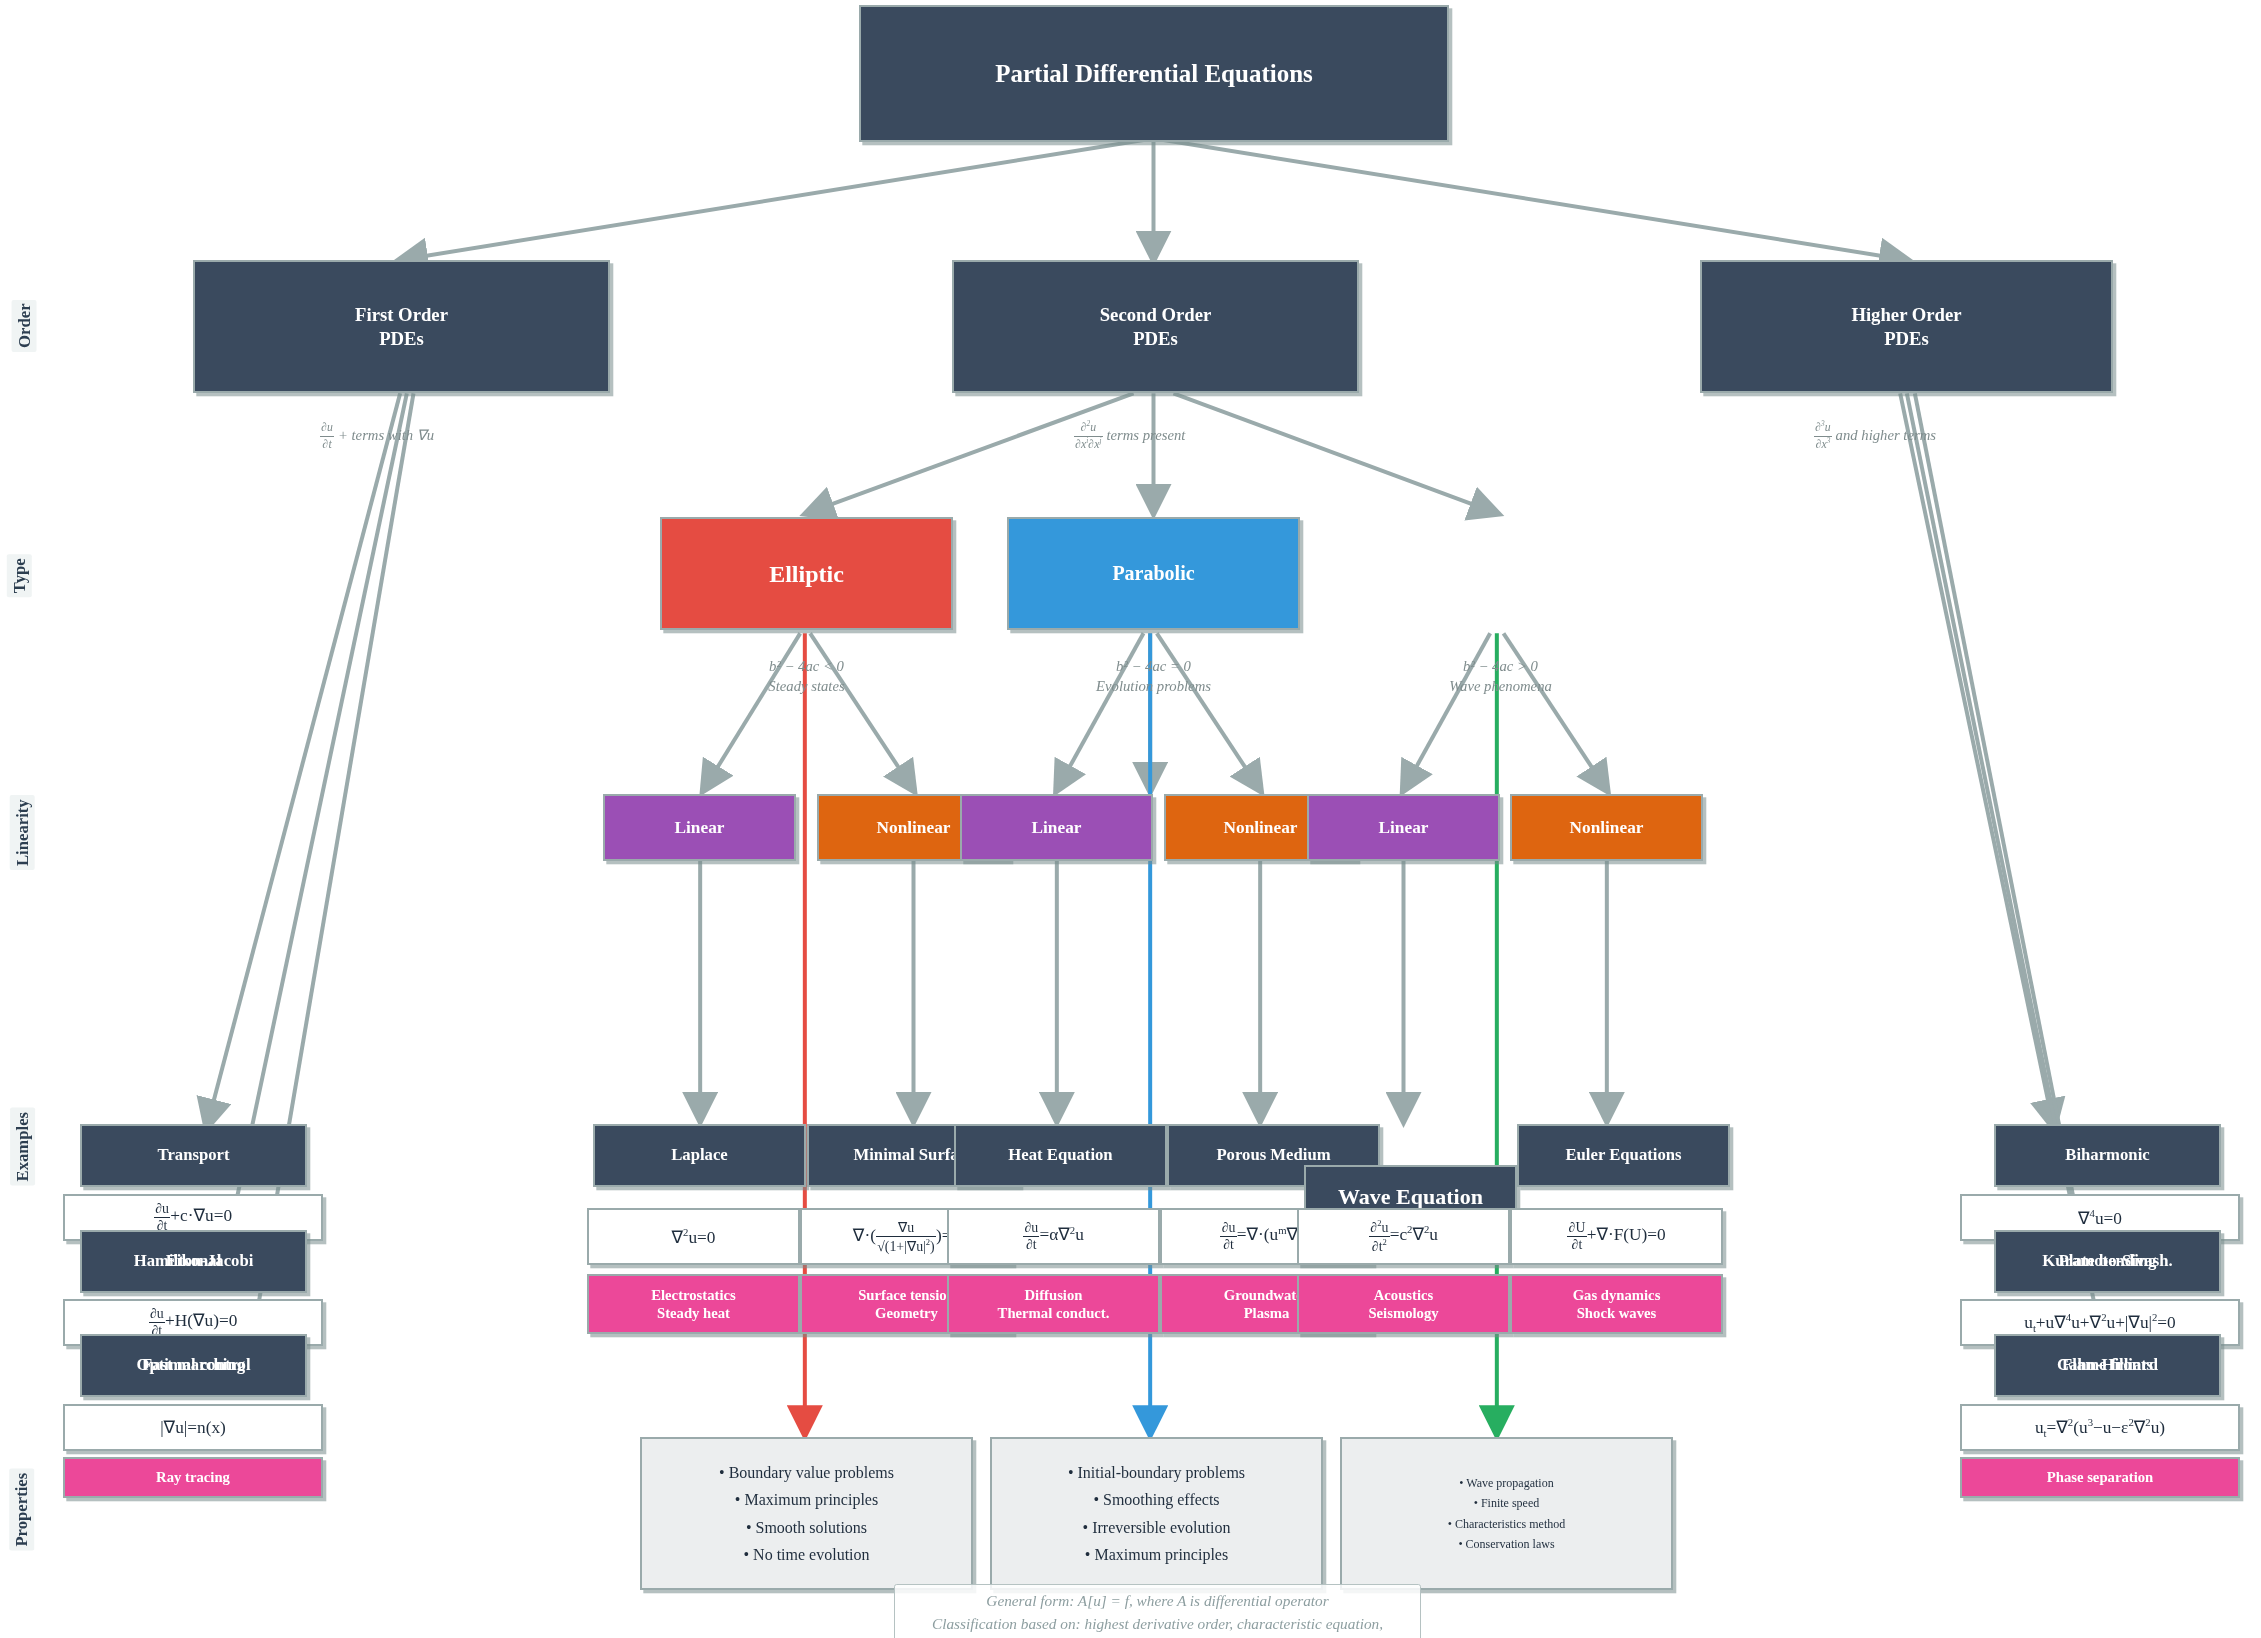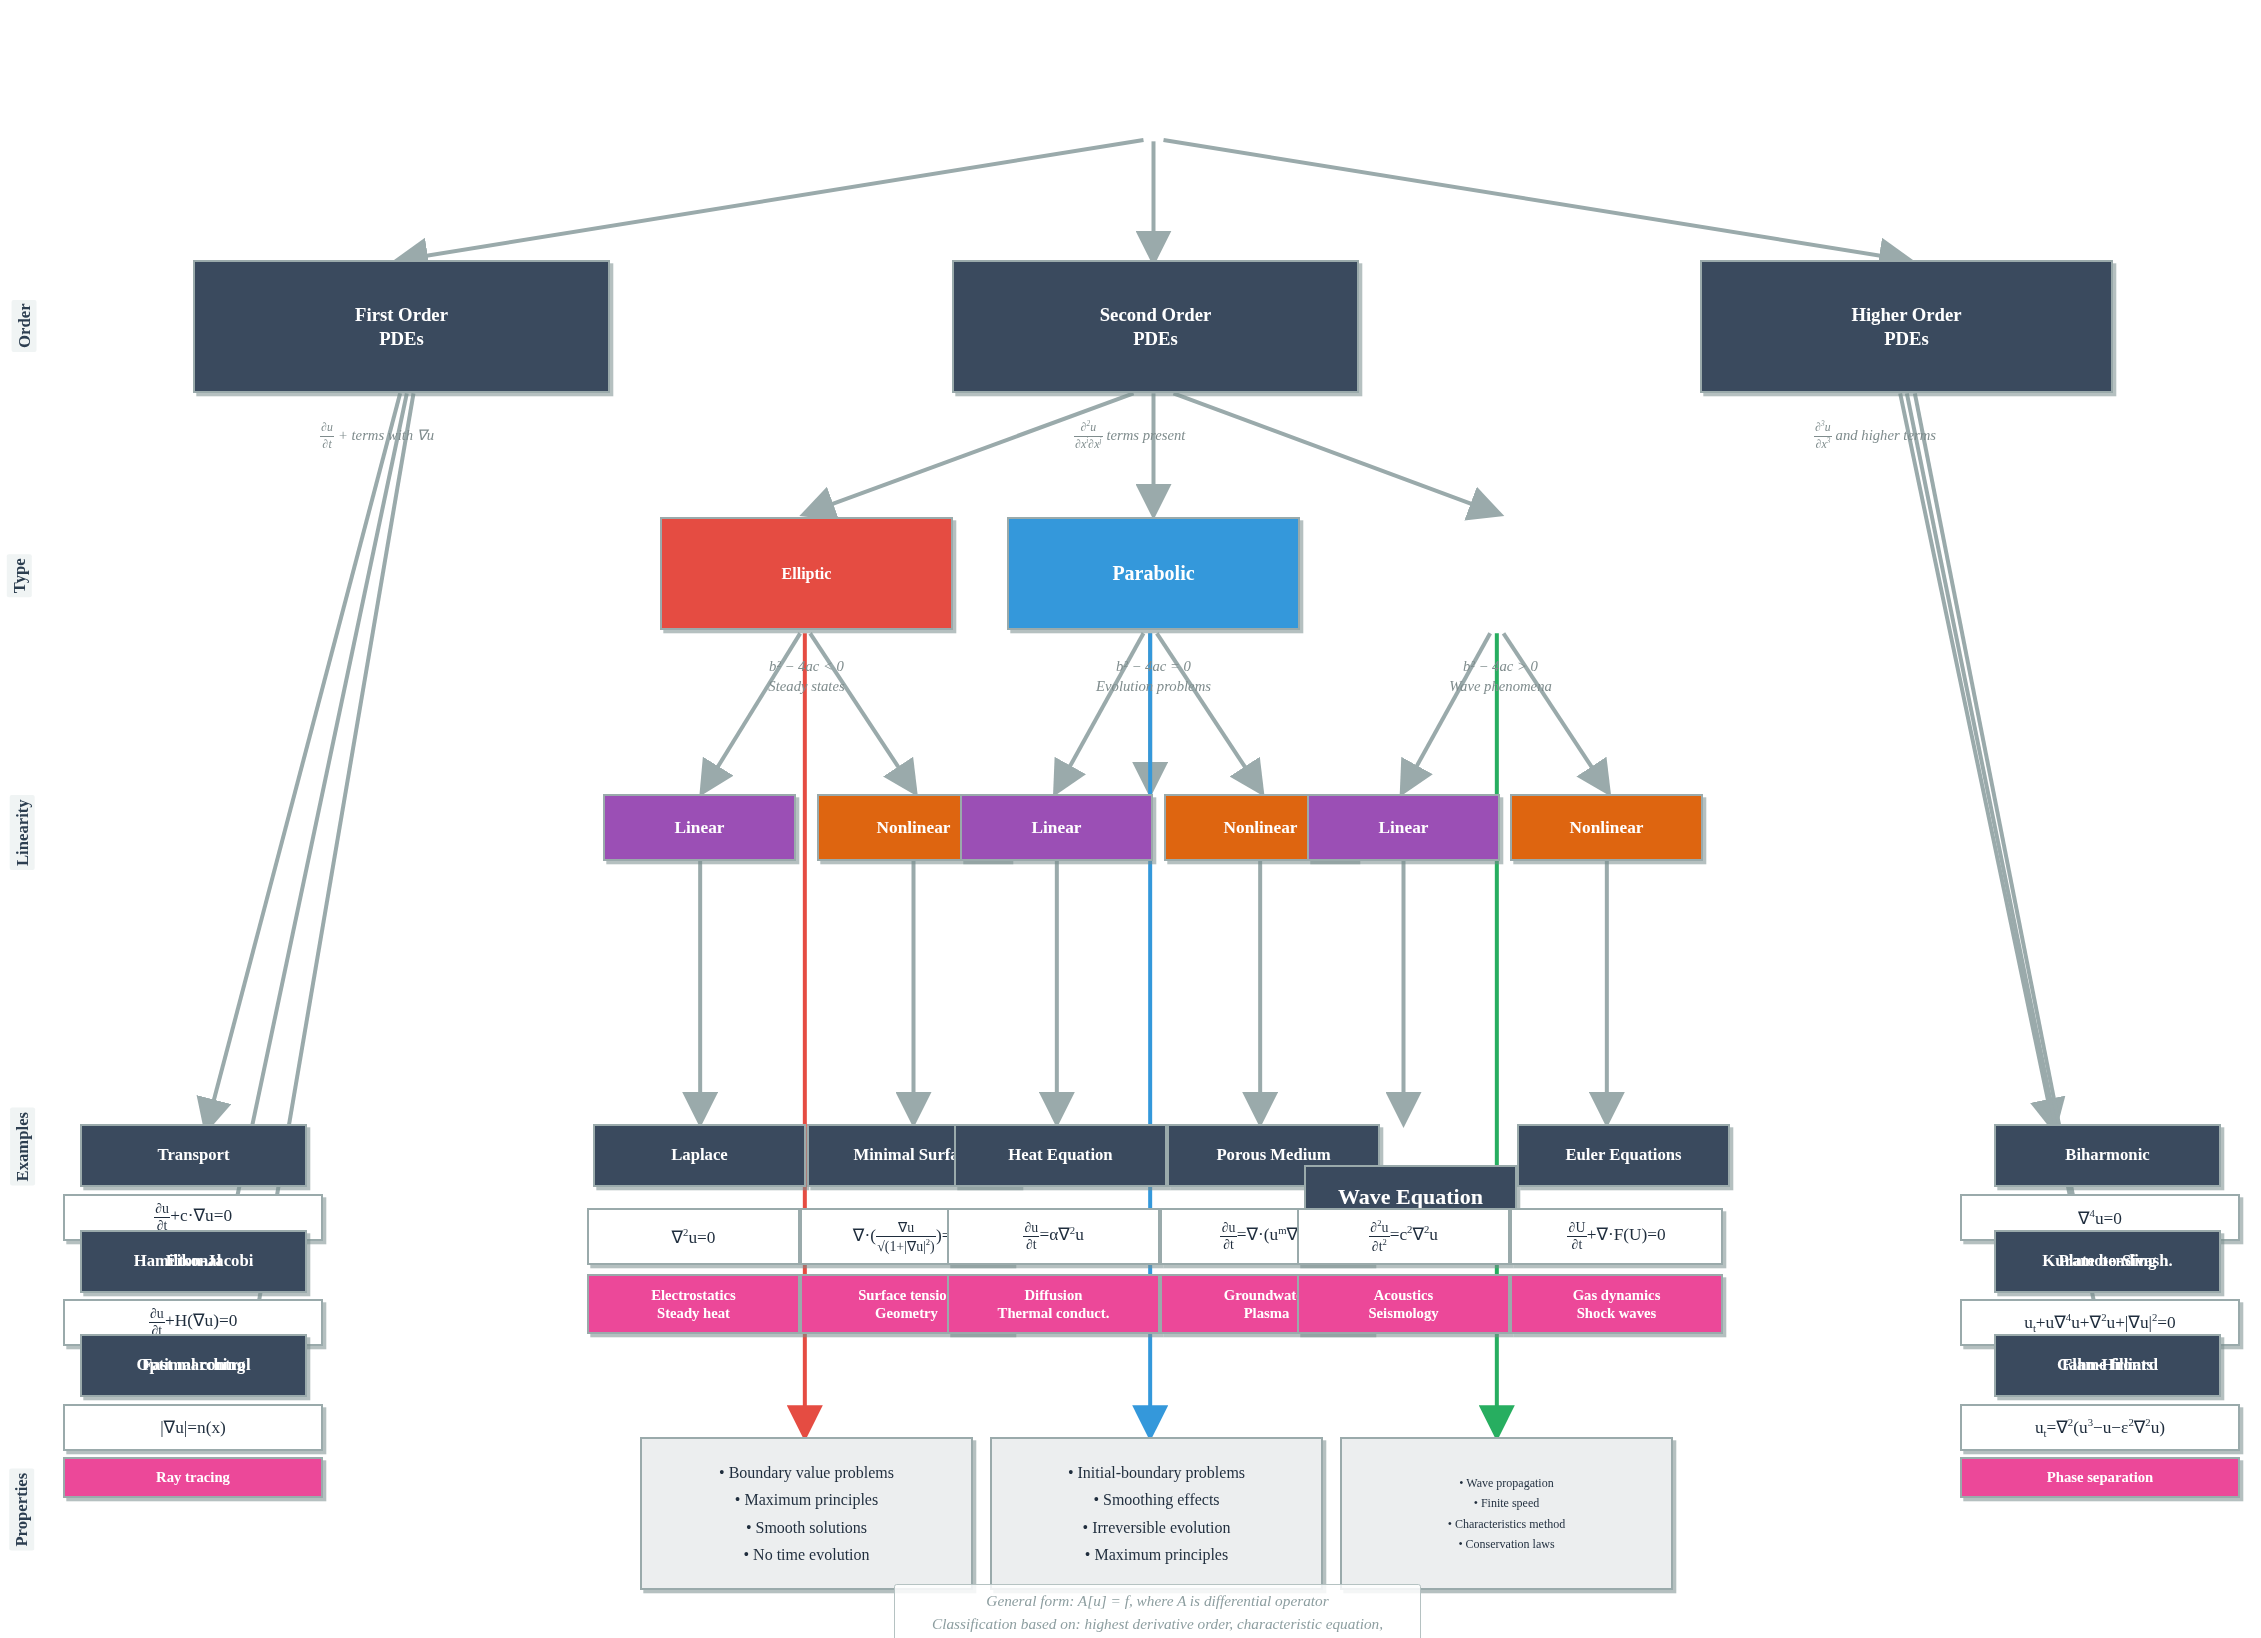--- a/index.html
+++ b/index.html
@@ -104,20 +104,23 @@
     <path d="M2245,950 L2245,2150" stroke="#27ae60" marker-end="url(#ahG)"></path>
   </g>
 </svg>
 
 <div class="rowlabel" style="left:-2px;top:313px;transform:rotate(-90deg);">Order</div>
 <div class="rowlabel" style="left:-2px;top:563px;transform:rotate(-90deg);">Type</div>
 <div class="rowlabel" style="left:-14.7px;top:820px;transform:rotate(-90deg);">Linearity</div>
 <div class="rowlabel" style="left:-16px;top:1134px;transform:rotate(-90deg);">Examples</div>
 <div class="rowlabel" style="left:-18.7px;top:1497px;transform:rotate(-90deg);">Properties</div>
 
+<div class="node dark" style="left:859px;top:5.3px;width:590px;height:137px;font-size:25px;">
+  <span class="lbl">Partial Differential Equations</span>
+</div>
 
 <div class="node dark" style="left:193px;top:260px;width:417px;height:133px;font-size:18.7px;white-space:pre-line;">
   <span class="lbl">First Order
 PDEs</span>
 </div>
 <div class="node dark" style="left:952px;top:260px;width:407px;height:133px;font-size:18.7px;white-space:pre-line;">
   <span class="lbl">Second Order
 PDEs</span>
 </div>
 <div class="node dark" style="left:1700px;top:260px;width:413px;height:133px;font-size:18.7px;white-space:pre-line;">
@@ -131,21 +134,21 @@
 </div>
 <div class="edgelabel" style="left:1074px;top:420px;">
   <span class="frac"><span class="num">∂<sup>2</sup>u</span><span class="den">∂x<sup>i</sup>∂x<sup>j</sup></span></span>
   <span>terms present</span>
 </div>
 <div class="edgelabel" style="left:1814px;top:420px;">
   <span class="frac"><span class="num">∂<sup>3</sup>u</span><span class="den">∂x<sup>3</sup></span></span>
   <span>and higher terms</span>
 </div>
 
-<div class="node red" style="left:660px;top:517px;width:293px;height:113px;font-size:16px;">
+<div class="node red" style="left:660px;top:517px;width:293px;height:113px;font-size:24px;">
   <span class="lbl">Elliptic</span>
 </div>
 <div class="node blue" style="left:1007px;top:517px;width:293px;height:113px;font-size:20px;">
   <span class="lbl">Parabolic</span>
 </div>
 
 <div class="edgelabel" style="left:720px;top:657px;width:173px;">
   <div>b² − 4ac &lt; 0</div>
   <div>Steady states</div>
 </div>

